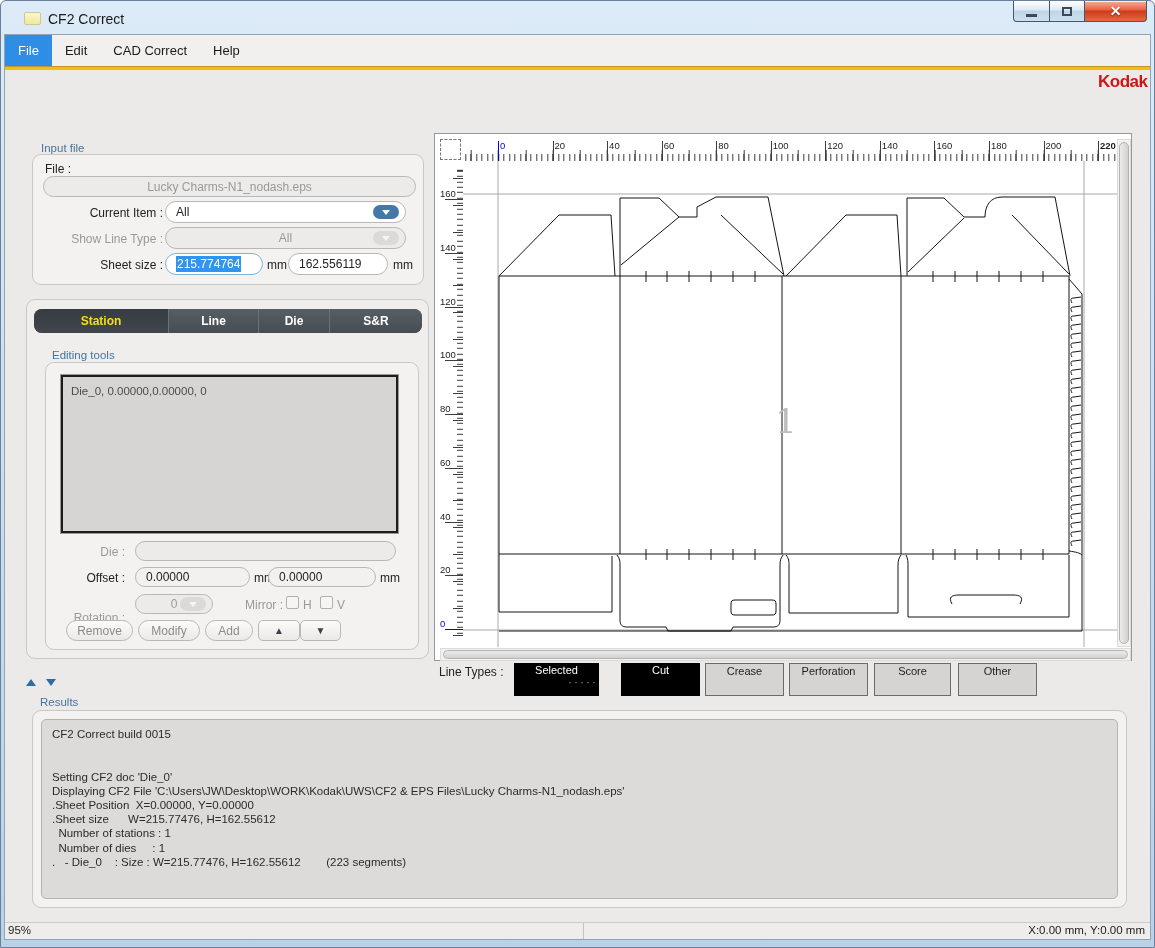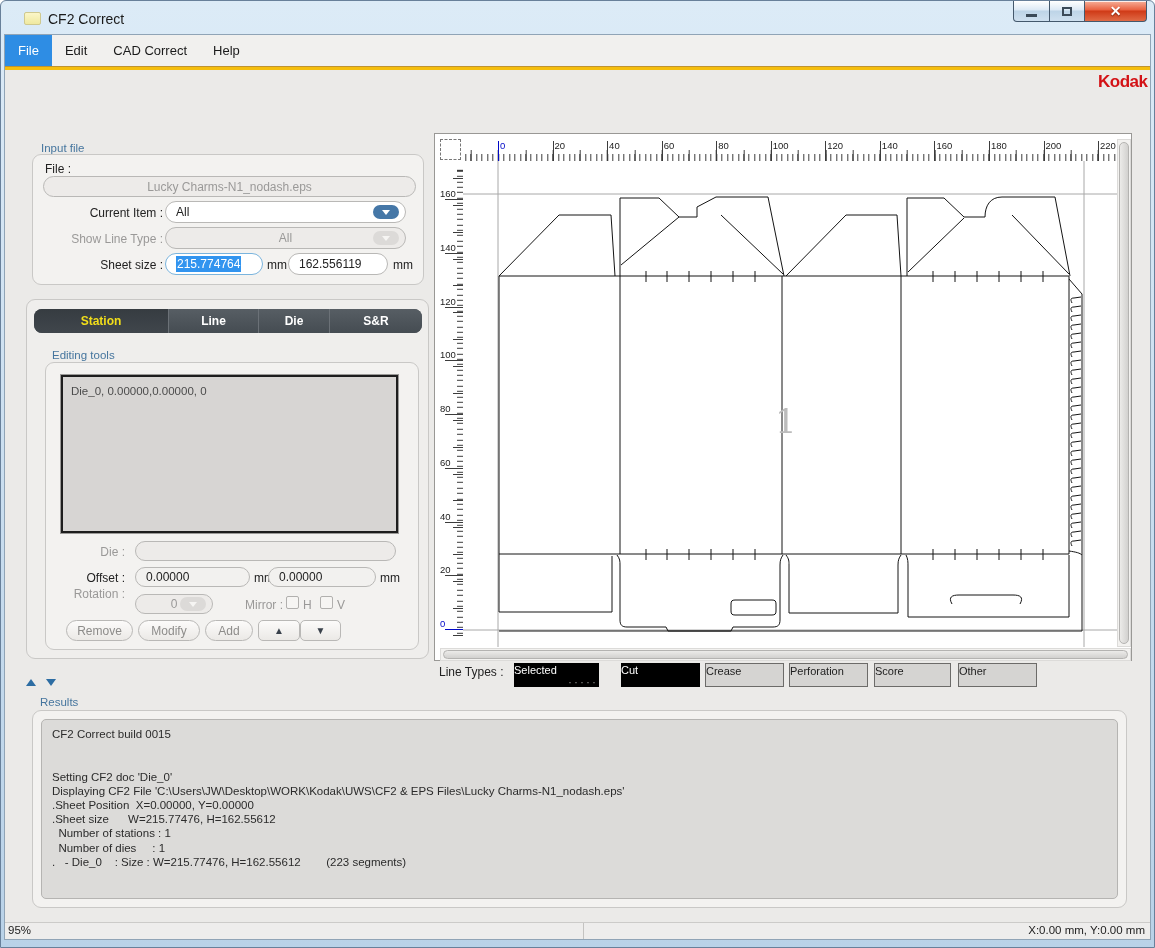--- a/index.html
+++ b/index.html
@@ -108,22 +108,22 @@
   .vscroll { position:absolute; left:682px; top:5px; width:14px; height:508px;
     background:#f3f2f0; border:1px solid #dcdbd9; }
   .vscroll .thumb { position:absolute; left:1px; right:1px; top:2px; bottom:2px;
     border:1px solid #b4b3b1; border-radius:6px; background:linear-gradient(90deg,#ecebe9,#d2d1cf); }
   .hscroll { position:absolute; left:5px; top:514px; width:691px; height:13px;
     background:#f3f2f0; border:1px solid #dcdbd9; }
   .hscroll .thumb { position:absolute; top:1px; bottom:1px; left:2px; right:2px;
     border:1px solid #b4b3b1; border-radius:6px; background:linear-gradient(#ecebe9,#d2d1cf); }
   
   .lt-label { position:absolute; left:434px; top:595px; font-size:12px; color:#222; }
-  .lt-btn { position:absolute; top:593px; height:24px; font-size:11px; line-height:14px;
-    }
+  .lt-btn { position:absolute; top:593px; height:33px; font-size:11px; line-height:14px;
+    text-align:center; }
   .lt-btn.dark { background:#000; color:#fff; }
   .lt-btn.light { background:#d5d4d2; color:#1d1d1d; border:1px solid #6c6b69; }
   .lt-dots { position:absolute; left:563px; top:605px; font-size:12px; color:#8a8a88;
     letter-spacing:2px; }
   
   .results-inner { position:absolute; left:8px; top:8px; right:8px; bottom:8px;
     background:#dcdbd9; border:1px solid #b5b4b2; border-radius:5px; }
   .results-text { padding:7px 10px; font-size:11.5px; line-height:14.2px; color:#2b2b2b;
     white-space:pre; overflow:hidden; }
 </style>
@@ -204,21 +204,21 @@
         </div>
         <div class="flabel right" style="left:0; top:208px; width:79px;">Offset :</div>
         <div class="pill small" style="left:89px; top:204px; width:115px; background:#f2f1ef;">
           <span>0.00000</span>
         </div>
         <div class="flabel" style="left:208px; top:208px;">mm</div>
         <div class="pill small" style="left:222px; top:204px; width:108px; background:#f2f1ef;">
           <span>0.00000</span>
         </div>
         <div class="flabel" style="left:334px; top:208px;">mm</div>
-        <div class="flabel right dim" style="left:0; top:224px; width:79px;">Rotation :</div>
+        <div class="flabel right dim" style="left:0; top:248px; width:79px;">Rotation :</div>
         <div class="pill small disabled" style="left:89px; top:231px; width:78px;">
           <span>0</span>
           <span class="dd-arrow dim"></span>
         </div>
         <div class="flabel dim" style="left:199px; top:235px;">Mirror :</div>
         <div class="checkbox" style="left:240px; top:233px;"></div>
         <div class="flabel dim" style="left:257px; top:235px;">H</div>
         <div class="checkbox" style="left:274px; top:233px;"></div>
         <div class="flabel dim" style="left:291px; top:235px;">V</div>
         <div class="btn" style="left:20px; top:257px; width:67px;">Remove</div>
@@ -258,21 +258,21 @@
             <div class="rlabel" style="left: 364.3px; top: 1px;">120</div>
             <div class="rtick" style="left: 416.85px; top: 2px; width: 1px; height: 20px;"></div>
             <div class="rlabel" style="left: 418.85px; top: 1px;">140</div>
             <div class="rtick" style="left: 471.4px; top: 2px; width: 1px; height: 20px;"></div>
             <div class="rlabel" style="left: 473.4px; top: 1px;">160</div>
             <div class="rtick" style="left: 525.95px; top: 2px; width: 1px; height: 20px;"></div>
             <div class="rlabel" style="left: 527.95px; top: 1px;">180</div>
             <div class="rtick" style="left: 580.5px; top: 2px; width: 1px; height: 20px;"></div>
             <div class="rlabel" style="left: 582.5px; top: 1px;">200</div>
             <div class="rtick" style="left: 635.05px; top: 2px; width: 1px; height: 20px;"></div>
-            <div class="rlabel" style="left: 637.05px; top: 1px;">220</div>
+            <div class="rlabel" style="left: 637.05px; top: 1px; font-weight: bold;">220</div>
           </div>
         <div class="vruler" id="vruler">
           <div class="mid"></div>
           <div class="minor"></div>
         <div class="rtick" style="left: 6px; top: 38px; width: 18px; height: 1px;"></div>
             <div class="rlabel" style="left: 1px; top: 27px;">160</div>
             <div class="rtick" style="left: 6px; top: 91.75px; width: 18px; height: 1px;"></div>
             <div class="rlabel" style="left: 1px; top: 80.75px;">140</div>
             <div class="rtick" style="left: 6px; top: 145.5px; width: 18px; height: 1px;"></div>
             <div class="rlabel" style="left: 1px; top: 134.5px;">120</div>

